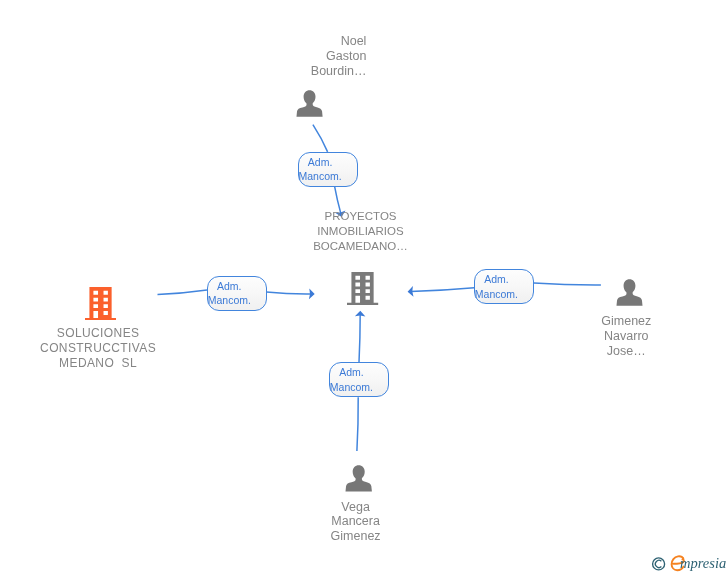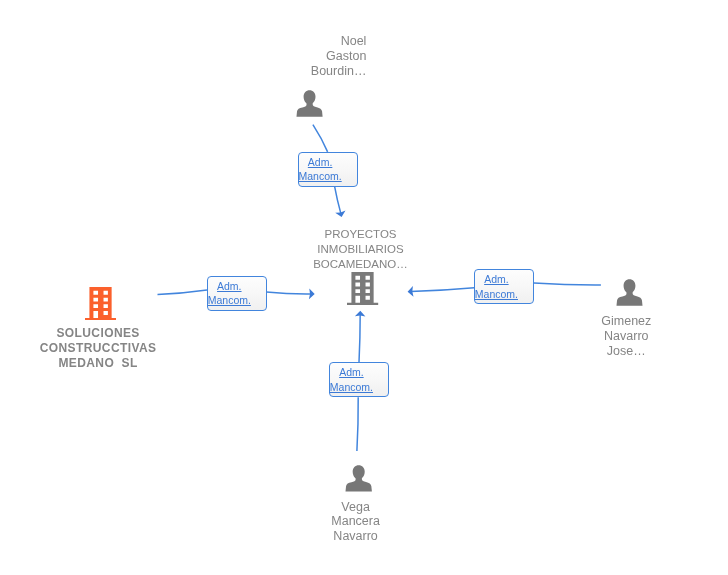--- a/index.html
+++ b/index.html
@@ -3,24 +3,24 @@
 <meta charset="utf-8">
 <title>Empresia</title>
 <style>
   html,body{margin:0;padding:0;background:#fff;}
   body{width:728px;height:575px;font-family:"Liberation Sans",sans-serif;overflow:hidden;-webkit-font-smoothing:antialiased;}
   #stage{position:relative;width:728px;height:575px;background:#fff;}
   #edges{position:absolute;left:0;top:0;width:728px;height:575px;}
   .icon{position:absolute;}
   .node-label{position:absolute;transform:translateZ(0);text-align:center;color:#858585;font-size:12.5px;line-height:14.85px;white-space:pre-wrap;}
   .node-label.company-name{font-size:11.5px;}
-  .node-label.company{font-weight:bold;letter-spacing:0.4px;font-size:12px;}
-  .edge-label{position:absolute;transform:translateZ(0);box-sizing:border-box;border:1.5px solid #4285dd;border-radius:4px;
+  .node-label.company{font-weight:normal;letter-spacing:0.4px;font-size:12px;}
+  .edge-label{position:absolute;transform:translateZ(0);box-sizing:border-box;border:1.5px solid #4285dd;border-radius:12px;
      background:linear-gradient(180deg,#fdfdfd 0%,#f8f8f8 45%,#f0f0f0 100%);color:#3c7ad6;font-size:10.5px;line-height:14.4px;text-align:center;
-     display:flex;flex-direction:column;justify-content:center;align-items:center;white-space:pre-wrap;padding-right:15px;text-decoration:underline;}
+     display:flex;flex-direction:column;justify-content:center;align-items:center;white-space:pre-wrap;padding-right:15px;}
   .wm{position:absolute;left:648px;top:550px;width:80px;height:25px;}
   .wm-svg{position:absolute;left:0;top:0;}
   .wm-text{position:absolute;transform:translateZ(0);left:32px;top:3px;font-family:"Liberation Serif",serif;font-style:italic;font-size:14.5px;color:#2e6273;line-height:20px;white-space:pre;}
 </style>
 </head>
 <body>
 
 <div id="stage">
 
   <svg id="edges" viewBox="0 0 728 575">
@@ -53,21 +53,21 @@
   </div>
   <div class="node-label" style="left:246.4px;top:34.4px;width:120px;text-align:right;">Noel
 Gaston
 Bourdin…</div>
 
   <div class="icon" style="left:347.4px;top:272.0px;width:31.2px;height:33.2px;">
     <svg viewBox="0 0 100 100" width="31.2" height="33.2" preserveAspectRatio="none">
         <path fill="#7a7a7a" fill-rule="evenodd" d="M14.2 0 H85.4 V92.3 H100 V100 H0 V92.3 H14.2 Z M27.0 11.5 H41.8 V23.2 H27.0 Z M59.4 11.5 H73.4 V23.2 H59.4 Z M27.0 31.8 H41.8 V43.5 H27.0 Z M59.4 31.8 H73.4 V43.5 H59.4 Z M27.0 51.8 H41.8 V63.0 H27.0 Z M59.4 51.8 H73.4 V63.0 H59.4 Z M27.0 71.5 H41.8 V92.3 H27.0 Z M59.4 71.5 H73.4 V83.5 H59.4 Z"></path>
       </svg>
   </div>
-  <div class="node-label company-name" style="left:300.5px;top:227px;width:120px;">PROYECTOS
+  <div class="node-label company-name" style="left:300.5px;top:209px;width:120px;">PROYECTOS
 INMOBILIARIOS
 BOCAMEDANO…</div>
 
   <div class="icon" style="left:85.0px;top:286.9px;width:31.2px;height:33.5px;">
     <svg viewBox="0 0 100 100" width="31.2" height="33.5" preserveAspectRatio="none">
         <path fill="#fb602c" fill-rule="evenodd" d="M14.2 0 H85.4 V92.3 H100 V100 H0 V92.3 H14.2 Z M27.0 11.5 H41.8 V23.2 H27.0 Z M59.4 11.5 H73.4 V23.2 H59.4 Z M27.0 31.8 H41.8 V43.5 H27.0 Z M59.4 31.8 H73.4 V43.5 H59.4 Z M27.0 51.8 H41.8 V63.0 H27.0 Z M59.4 51.8 H73.4 V63.0 H59.4 Z M27.0 71.5 H41.8 V92.3 H27.0 Z M59.4 71.5 H73.4 V83.5 H59.4 Z"></path>
       </svg>
   </div>
   <div class="node-label company" style="left:38.1px;top:326.1px;width:120px;">SOLUCIONES
 CONSTRUCCTIVAS
@@ -82,25 +82,35 @@
 Navarro
 Jose…</div>
 
   <div class="icon" style="left:344.9px;top:465px;width:27.4px;height:27.2px;">
     <svg viewBox="0 0 100 100" preserveAspectRatio="none" width="27.4" height="27.2">
         <path fill="#777777" d="M50 .5C37.5 .5 28 9.5 28 24.5c0 9.5 3.8 17.5 8.4 22.1 1.6 1.6 2.4 2.4 2.4 3.8v3c0 5.4-6.4 8-15.2 10.2C11.6 65.6 5.2 70 3.8 78L1.8 97.6h96.4L96.2 78c-1.4-8-7.8-12.4-19.4-15.2-8.8-2.2-15.2-4.8-15.2-10.2v-3c0-1.4 .8-2.2 2.4-3.8C68.2 42 72 34 72 24.5 72 9.5 62.5 .5 50 .5z"></path>
       </svg>
   </div>
   <div class="node-label" style="left:295.6px;top:499.6px;width:120px;">Vega
 Mancera
-Navarro</div>
+Gimenez</div>
 
   <div class="edge-label" style="left:297.6px;top:151.5px;width:60px;height:35.2px;">Adm.
 Mancom.</div>
   <div class="edge-label" style="left:206.8px;top:275.6px;width:60px;height:35.2px;">Adm.
 Mancom.</div>
   <div class="edge-label" style="left:473.9px;top:269.2px;width:60px;height:35.2px;">Adm.
 Mancom.</div>
   <div class="edge-label" style="left:328.9px;top:362.0px;width:60px;height:35.2px;">Adm.
 Mancom.</div>
 
+  <div class="wm">
+    <svg class="wm-svg" width="80" height="25" viewBox="0 0 80 25">
+      <g>
+        <circle cx="10.6" cy="13.9" r="6" fill="none" stroke="#2e6273" stroke-width="1.35"></circle>
+        <path d="M13.4 11.2a3.6 3.6 0 1 0 0 5.4" fill="none" stroke="#2e6273" stroke-width="1.35"></path>
+      </g>
+      <path d="M35.6 10.0C35.6 7.0 32.6 6.0 30.0 6.4 26.2 7.0 23.6 10.5 23.6 14.2 23.6 17.6 26.0 20.2 29.2 20.2 32.4 20.2 34.6 18.4 35.4 16.6M25.4 13.8C28.6 13.8 33.4 13.6 35.2 12.2 36.4 11.2 36.0 9.4 34.4 9.4" fill="none" stroke="#f58220" stroke-width="1.9" stroke-linecap="round"></path>
+    </svg>
+    <span class="wm-text">mpresia</span>
+  </div>
 
 </div>
 
 </body></html>

